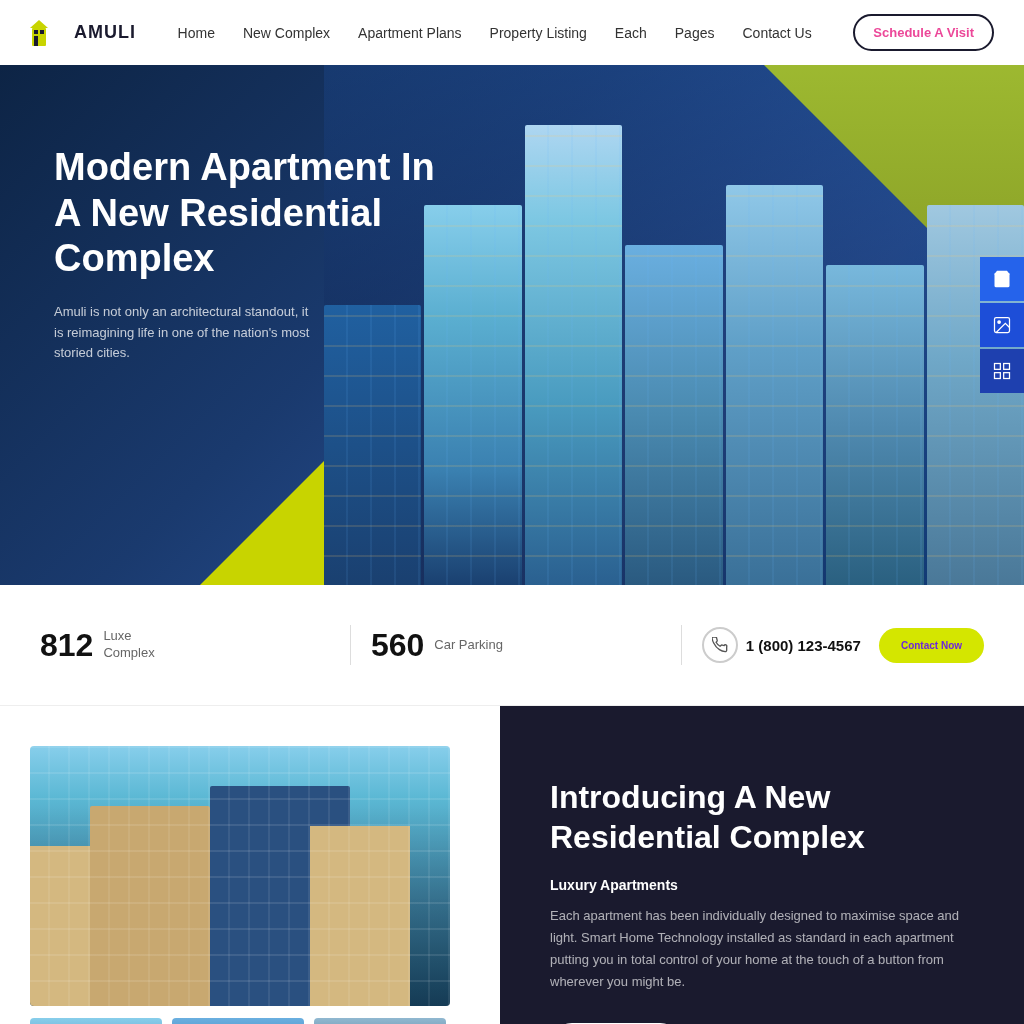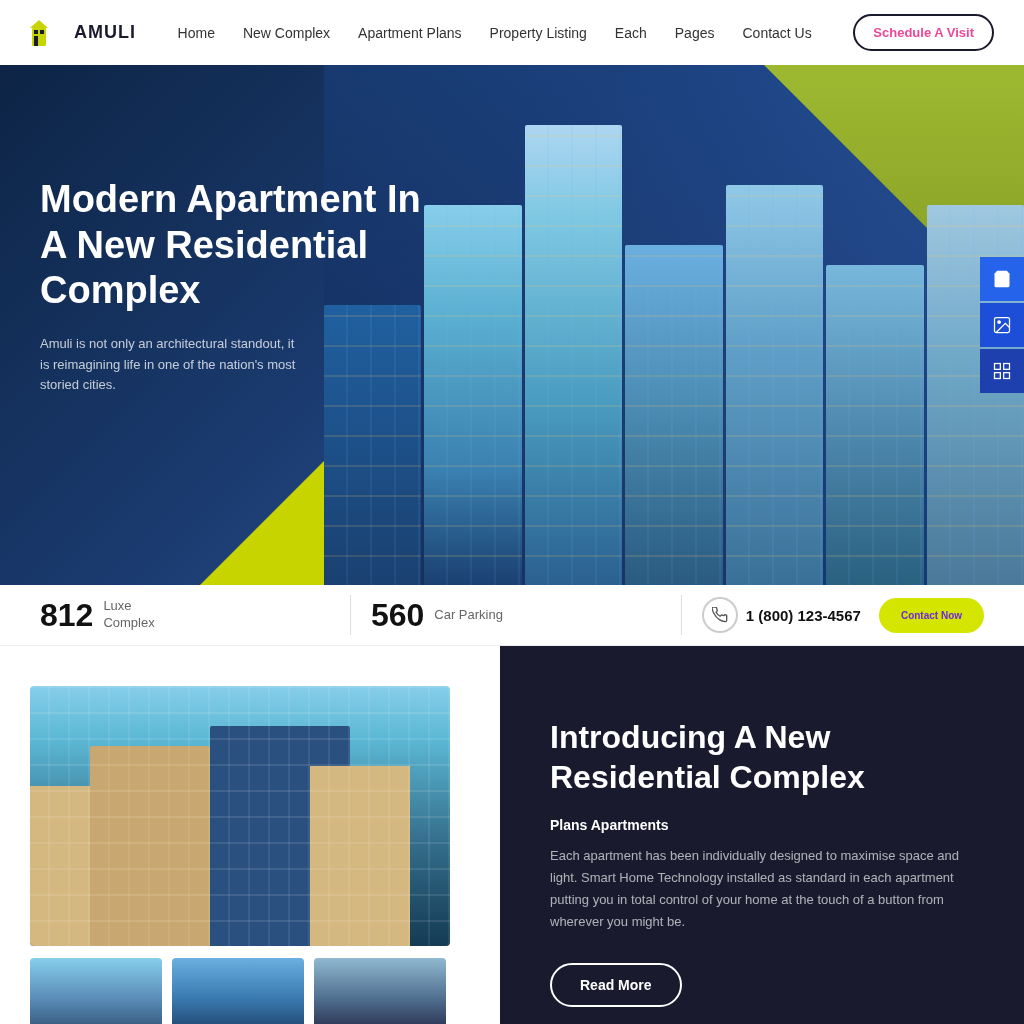--- a/index.html
+++ b/index.html
@@ -137,24 +137,23 @@
     .b2 { height: 380px; background: linear-gradient(180deg, #87ceeb 0%, #5aaed0 30%, #3a80b0 70%, #1a4070 100%); }
     .b3 { height: 460px; background: linear-gradient(180deg, #aed6f1 0%, #7ec8e3 20%, #4a9cc0 60%, #2a6090 100%); }
     .b4 { height: 340px; background: linear-gradient(180deg, #6aafe0 0%, #4a8ab0 50%, #2a5a80 100%); }
     .b5 { height: 400px; background: linear-gradient(180deg, #90c8e8 0%, #60a0c8 40%, #3a7098 100%); }
     .b6 { height: 320px; background: linear-gradient(180deg, #78b8dc 0%, #508ab0 50%, #2a6080 100%); }
     .b7 { height: 380px; background: linear-gradient(180deg, #a0c8e0 0%, #70a8c8 40%, #4a7898 100%); }
 
     .hero-content {
       position: absolute;
       top: 80px;
-      left: 40px;
+      left: 54px;
       max-width: 400px;
       z-index: 5;
-      margin-top: 32px;
     }
     .hero-title {
       font-size: 38px;
       font-weight: 800;
       color: #fff;
       line-height: 1.2;
       margin-bottom: 20px;
     }
     .hero-subtitle {
       font-size: 13px;
@@ -184,21 +183,21 @@
       cursor: pointer;
       color: #fff;
       font-size: 18px;
     }
     .side-btn:nth-child(2) { background: #1d4ed8; }
     .side-btn:nth-child(3) { background: #1e40af; }
 
     
     .stats-bar {
       background: #fff;
-      padding: 10px 40px;
+      padding: 40px 40px;
       display: flex;
       align-items: center;
       border-bottom: 1px solid #eee;
       gap: 0;
     }
     .stat-item {
       display: flex;
       align-items: center;
       gap: 10px;
       flex: 1;
@@ -487,17 +486,17 @@
     </div>
     <div class="thumb-row">
       <div class="thumb-img thumb-img-1"></div>
       <div class="thumb-img thumb-img-2"></div>
       <div class="thumb-img thumb-img-3"></div>
     </div>
   </div>
 
   <div class="lower-right">
     <h2 class="intro-title">Introducing A New Residential Complex</h2>
-    <p class="luxury-label">Plans Apartments</p>
+    <p class="luxury-label">Luxury Apartments</p>
     <p class="intro-desc">Each apartment has been individually designed to maximise space and light. Smart Home Technology installed as standard in each apartment putting you in total control of your home at the touch of a button from wherever you might be.</p>
     <button class="read-more-btn">Read More</button>
   </div>
 </div>
 
 </body></html>

